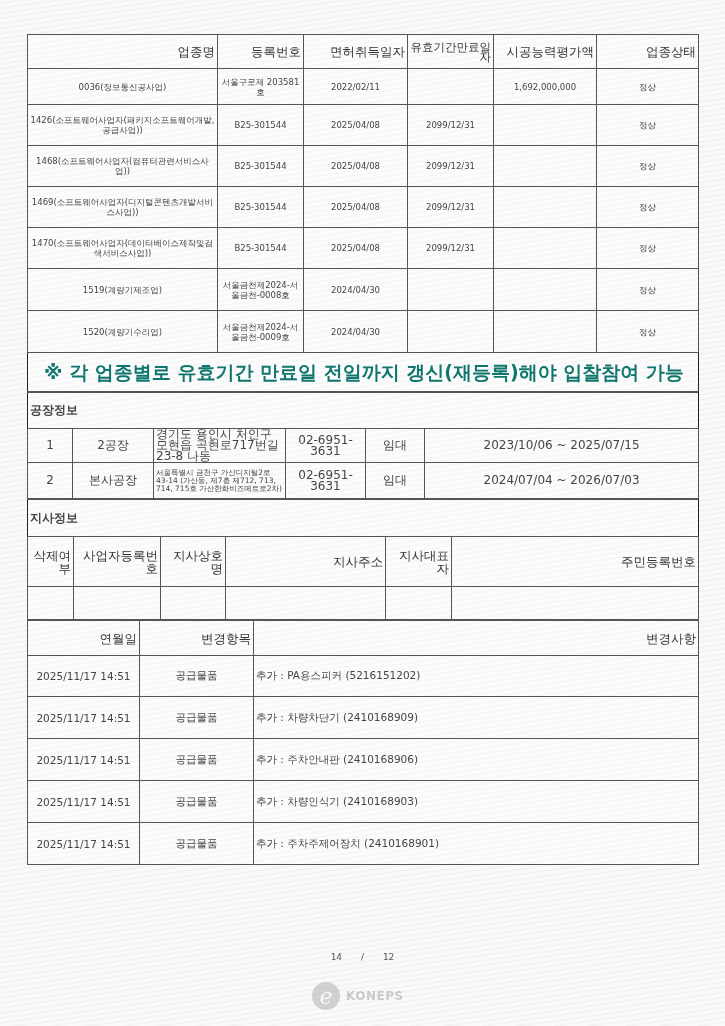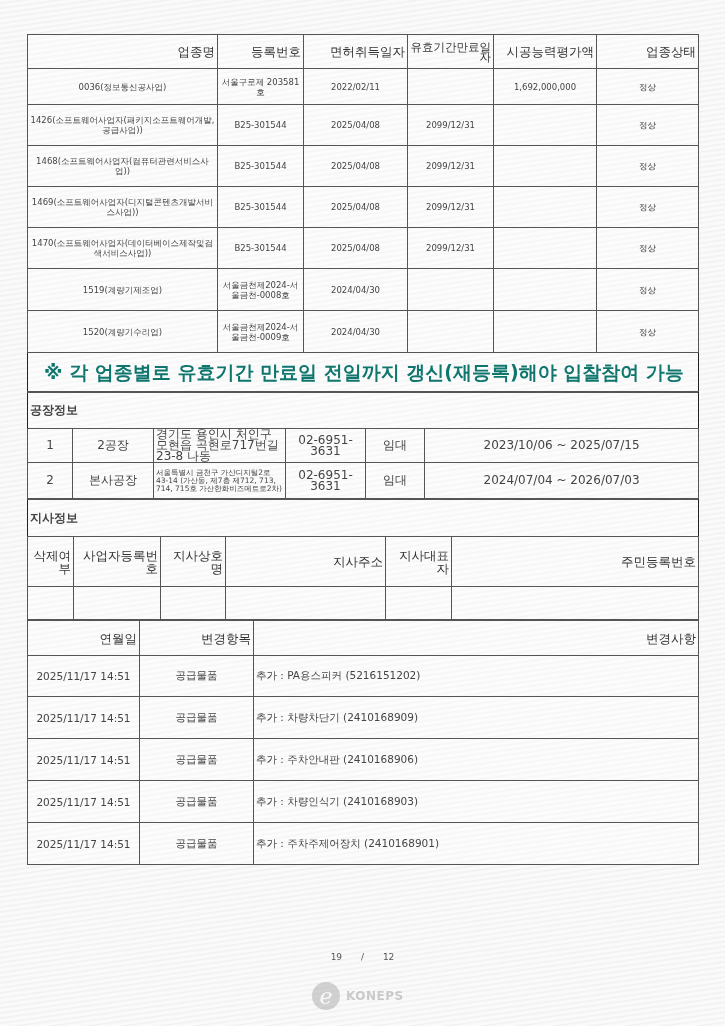--- a/index.html
+++ b/index.html
@@ -221,21 +221,21 @@
     <tr style="height:42px">
       <td class="c">2025/11/17 14:51</td>
       <td class="c">공급물품</td>
       <td class="l">추가 : 주차주제어장치 (2410168901)</td>
     </tr>
   </tbody>
     </table>
 </div>
 
 <div class="footer">
-  <span>19</span>
+  <span>14</span>
   <span>/</span>
   <span>12</span>
 </div>
 
 <div class="logo">
   <div class="logo-circle">e</div>
   <div class="logo-text">KONEPS</div>
 </div>
 
 </body></html>

